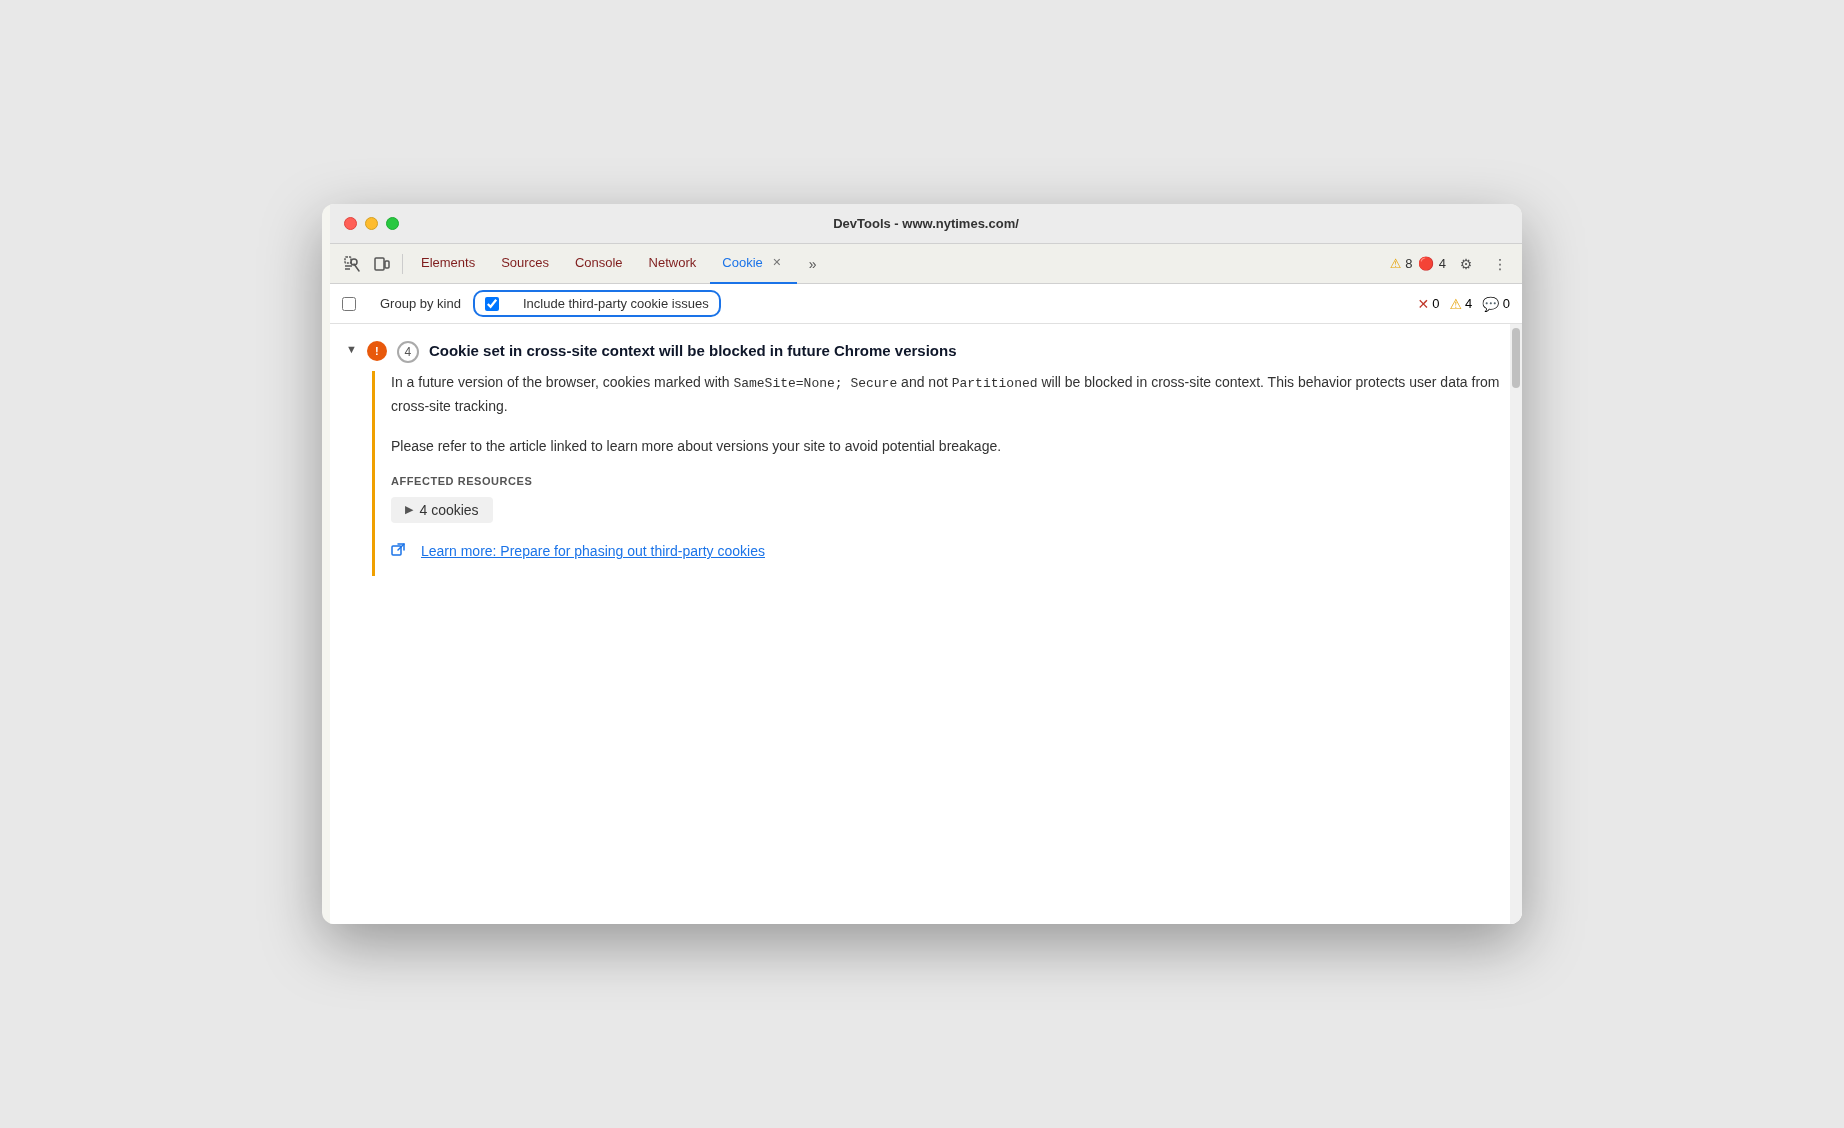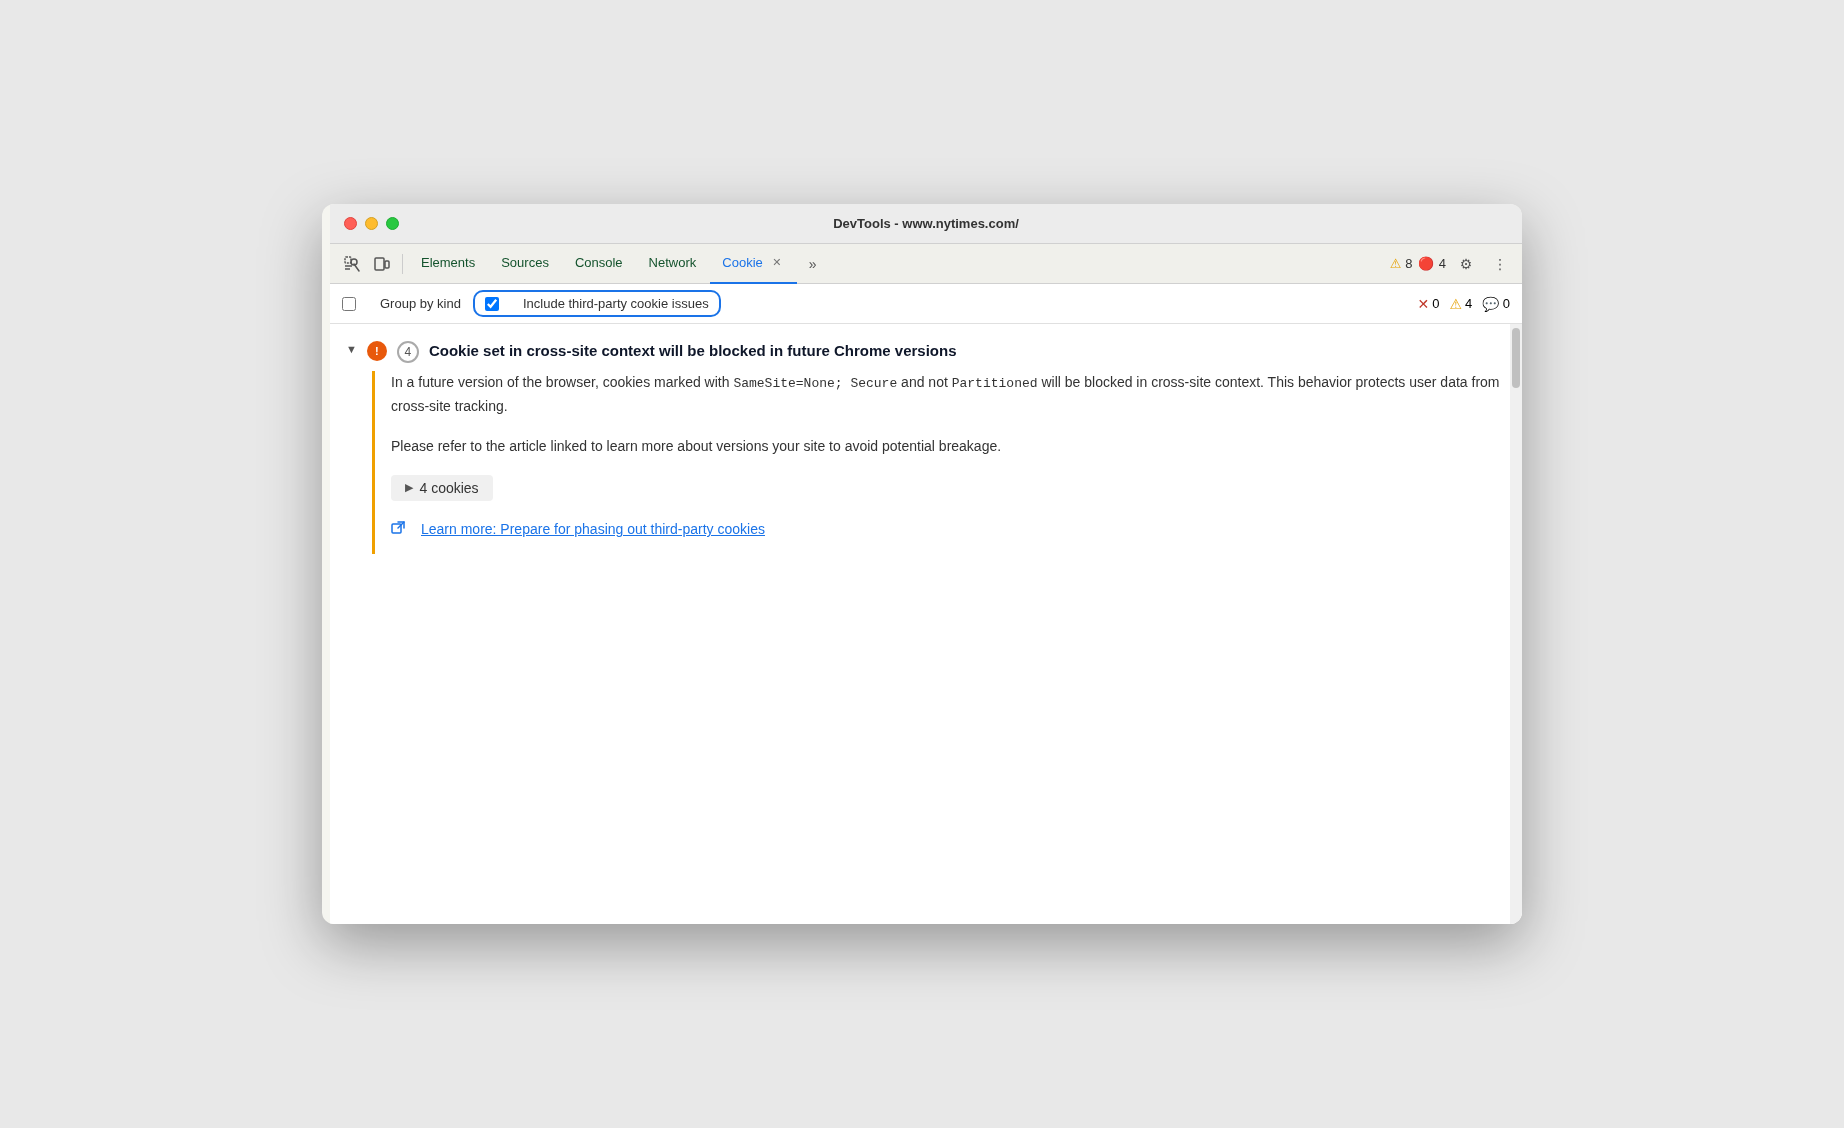--- a/index.html
+++ b/index.html
@@ -76,21 +76,21 @@
       height: 20px;
       background: #ccc;
       margin: 0 4px;
     }
     .tab {
       padding: 0 12px;
       height: 40px;
       display: flex;
       align-items: center;
       font-size: 13px;
-      color: #14532d;
+      color: #7f1d1d;
       cursor: pointer;
       white-space: nowrap;
       border-bottom: 2px solid transparent;
     }
     .tab.active {
       color: #1a73e8;
       border-bottom: 2px solid #1a73e8;
     }
     .tab-close {
       margin-left: 6px;
@@ -407,20 +407,21 @@
         <span class="issue-title">Cookie set in cross-site context will be blocked in future Chrome versions</span>
       </div>
 
       <div class="issue-body">
         <p class="issue-description">
           In a future version of the browser, cookies marked with <span class="code">SameSite=None; Secure</span> and not <span class="code">Partitioned</span> will be blocked in cross-site context. This behavior protects user data from cross-site tracking.
         </p>
 
         <p class="issue-description">Please refer to the article linked to learn more about versions your site to avoid potential breakage.</p>
 
+        <div class="affected-resources-label">AFFECTED RESOURCES</div>
 
         <div class="resource-toggle">
           <span class="resource-toggle-arrow">▶</span>
           <span>4 cookies</span>
         </div>
 
         <div class="learn-more-link">
           <span class="external-link-icon">
             <svg width="14" height="14" viewBox="0 0 14 14" fill="none">
               <rect x="1" y="3" width="9" height="9" rx="1" stroke="#1a73e8" stroke-width="1.5" fill="none"></rect>

